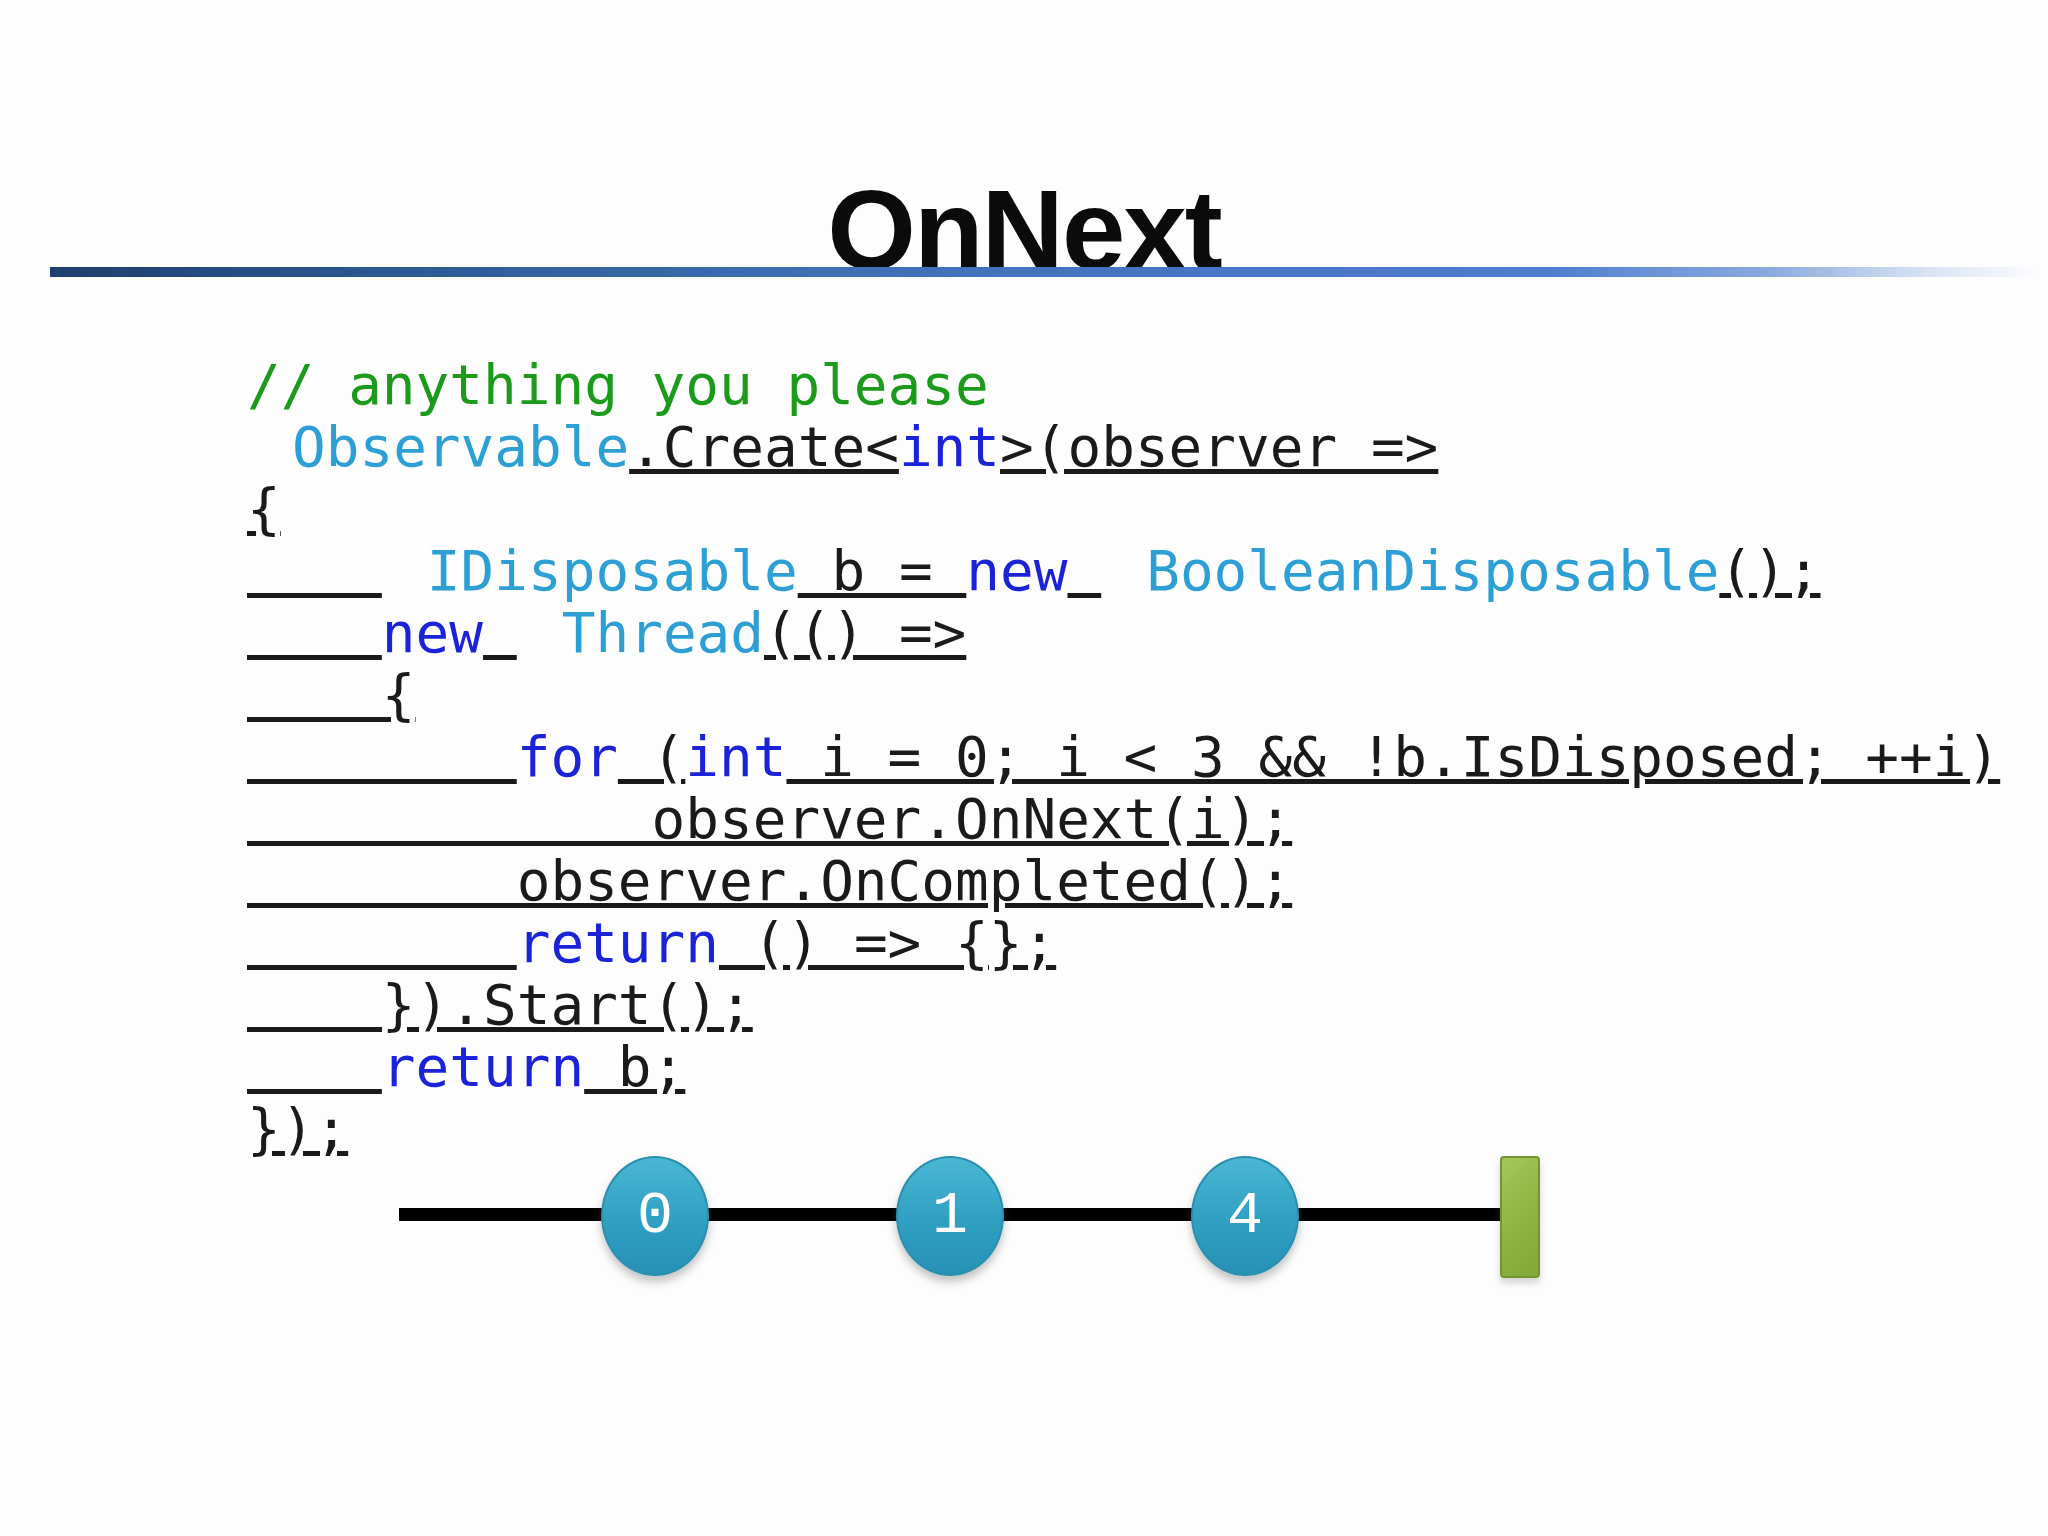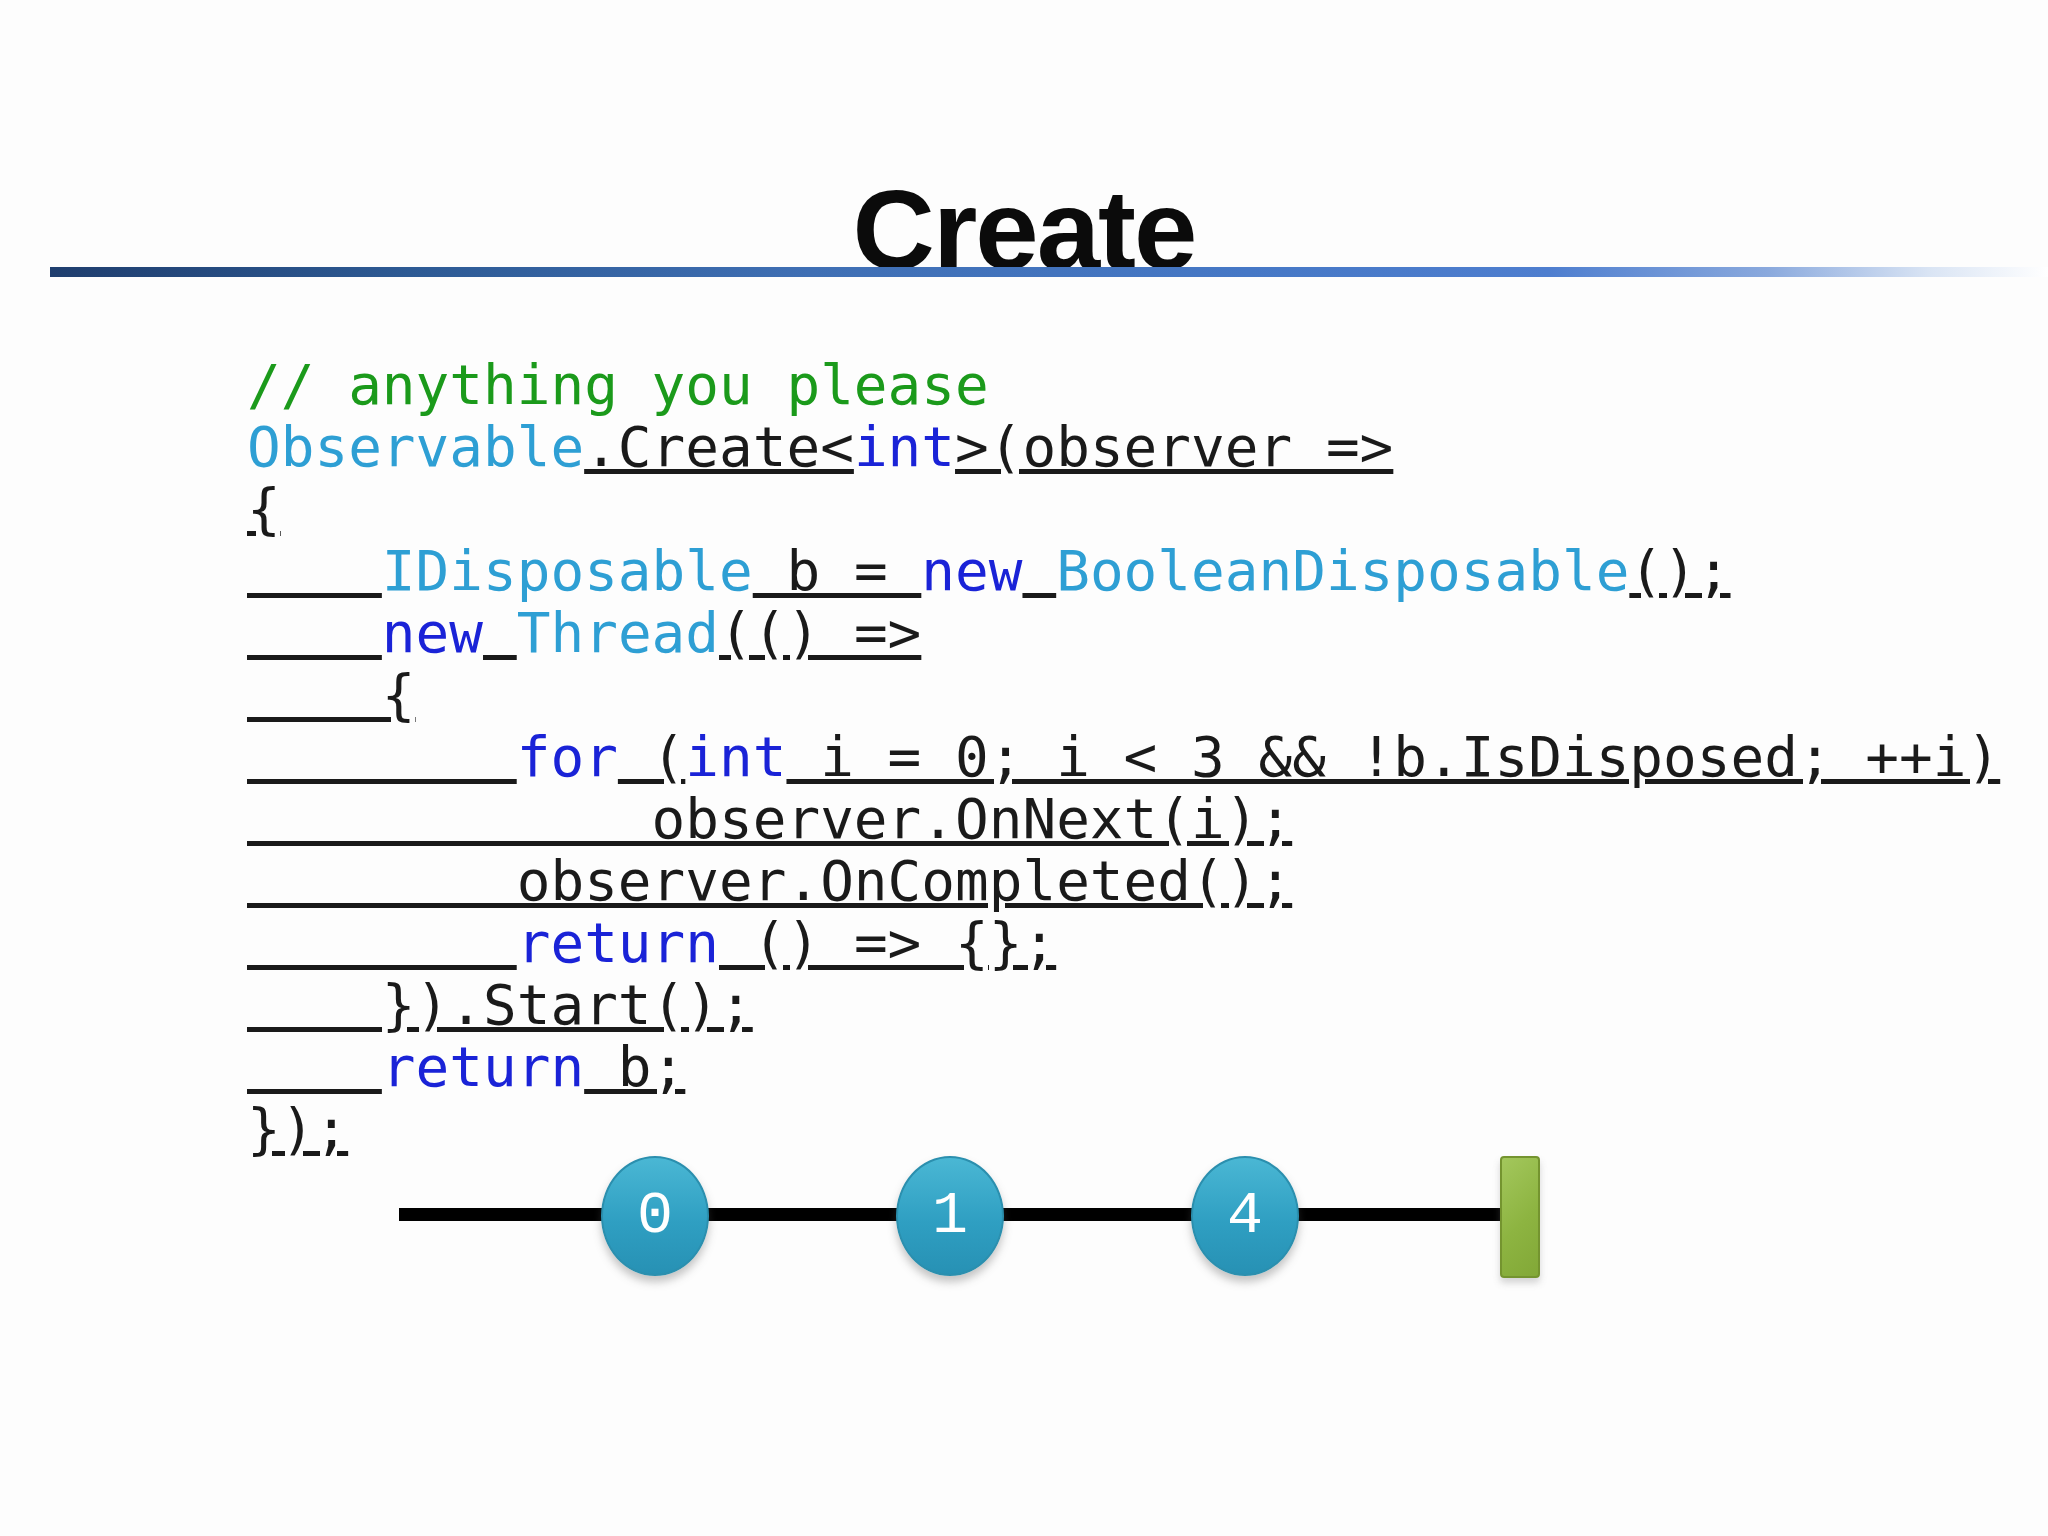--- a/index.html
+++ b/index.html
@@ -45,21 +45,21 @@
     left:247px;top:354px;
     font-family:"DejaVu Sans Mono","Liberation Mono",monospace;
     font-size:56px;
     line-height:62px;
     white-space:pre;
     color:var(--code_plain,#1a1a1a);
   }
   .code-line{height:62px;}
   .tok-plain  {color:var(--code_plain,#1a1a1a);text-decoration:underline;}
   .tok-keyword{color:var(--code_keyword,#1a23d7);}
-  .tok-type   {color:var(--code_type,#2e9fd4);}
+  .tok-type   {color:var(--code_type,#2e9fd4);margin-left:45px;}
   .tok-comment{color:var(--code_comment,#1b9a1b);}
   
   .marble-diagram{position:absolute;left:0;top:0;width:100%;height:100%;pointer-events:none;}
   .timeline{
     position:absolute;
     left:399px;top:1208px;
     width:1104px;height:13px;
     background:var(--timeline,#000000);
   }
   .marble{
@@ -86,21 +86,21 @@
     border:2px solid var(--complete_edge,#74942f);
     box-sizing:border-box;
     box-shadow:0 5px 7px rgba(120,120,120,0.3);
   }
 </style>
 </head>
 <body>
 
 <div id="slide" style="--background: #fdfdfd; --title_text: #0b0b0b; --divider_dark: #1f3e6e; --divider_mid: #4678c6; --divider_light: #d9e4f4; --code_plain: #1a1a1a; --code_keyword: #1a23d7; --code_type: #2e9fd4; --code_comment: #1b9a1b; --timeline: #000000; --marble_fill_bottom: #2791b4; --marble_edge: #2b8fae; --marble_text: #ffffff; --complete_fill_mid: #8db441; --complete_edge: #74942f;">
 
-  <h1 class="slide-title">Create</h1>
+  <h1 class="slide-title">OnNext</h1>
 
   <div class="title-divider"></div>
 
   <div class="code-block"><div class="code-line"><span class="tok-comment">// anything you please</span></div><div class="code-line"><span class="tok-type">Observable</span><span class="tok-plain">.Create&lt;</span><span class="tok-keyword">int</span><span class="tok-plain">&gt;(observer =&gt;</span></div><div class="code-line"><span class="tok-plain">{</span></div><div class="code-line"><span class="tok-plain">    </span><span class="tok-type">IDisposable</span><span class="tok-plain"> b = </span><span class="tok-keyword">new</span><span class="tok-plain"> </span><span class="tok-type">BooleanDisposable</span><span class="tok-plain">();</span></div><div class="code-line"><span class="tok-plain">    </span><span class="tok-keyword">new</span><span class="tok-plain"> </span><span class="tok-type">Thread</span><span class="tok-plain">(() =&gt;</span></div><div class="code-line"><span class="tok-plain">    {</span></div><div class="code-line"><span class="tok-plain">        </span><span class="tok-keyword">for</span><span class="tok-plain"> (</span><span class="tok-keyword">int</span><span class="tok-plain"> i = 0; i &lt; 3 &amp;&amp; !b.IsDisposed; ++i)</span></div><div class="code-line"><span class="tok-plain">            observer.OnNext(i);</span></div><div class="code-line"><span class="tok-plain">        observer.OnCompleted();</span></div><div class="code-line"><span class="tok-plain">        </span><span class="tok-keyword">return</span><span class="tok-plain"> () =&gt; {};</span></div><div class="code-line"><span class="tok-plain">    }).Start();</span></div><div class="code-line"><span class="tok-plain">    </span><span class="tok-keyword">return</span><span class="tok-plain"> b;</span></div><div class="code-line"><span class="tok-plain">});</span></div></div>
 
   <div class="marble-diagram">
     <div class="timeline"></div>
     <div class="complete-bar"></div>
   <div class="marble" style="left: 601px; top: 1156px;">
         <span class="marble-label">0</span>

